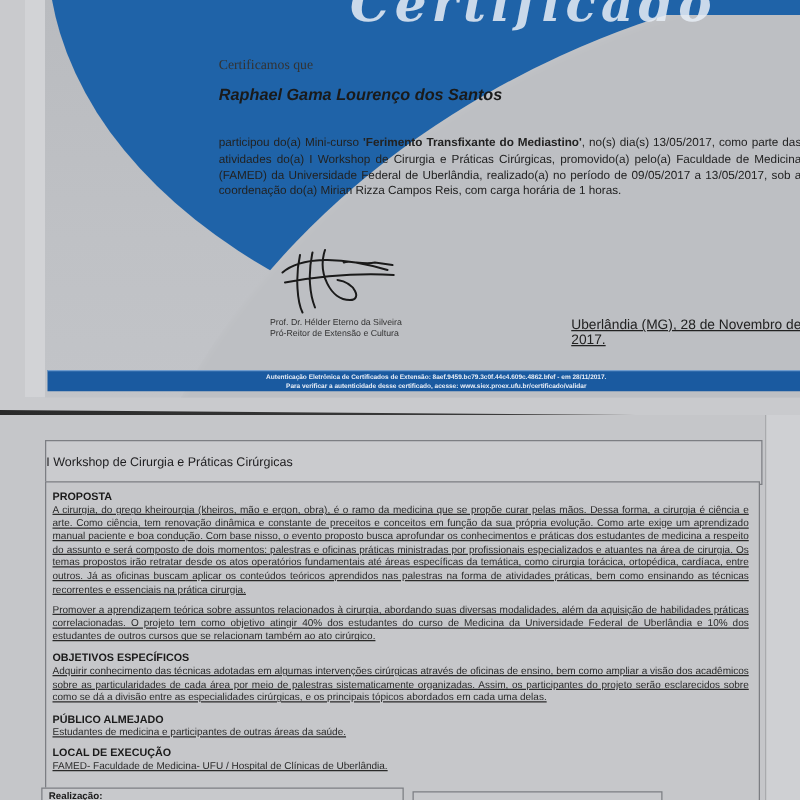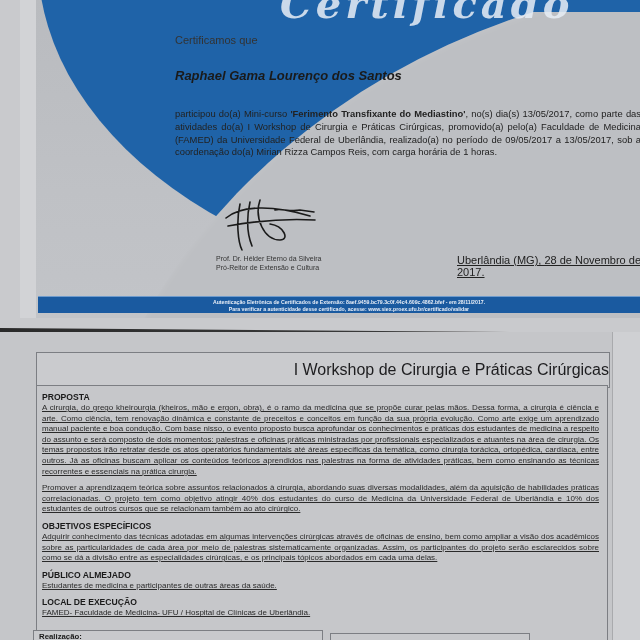--- a/index.html
+++ b/index.html
@@ -26,21 +26,21 @@
       box-shadow: -6px -4px 14px rgba(255,255,255,0.35) inset;
     }
     .blue-topband {
       position: absolute; left: 140px; top: 0; width: 520px; height: 12px; background: #1f63a8;
     }
     .script-title {
       position: absolute; left: 260px; top: -20px; font-family: "DejaVu Serif", serif; font-style: italic;
       font-size: 40px; color: #e8eef6; letter-spacing: 4px; font-weight: bold; opacity: .85;
     }
     .cert-text { position: absolute; }
-    .certificamos { left: 155px; top: 34px; font-size: 11px; color: #333; }
+    .certificamos { left: 155px; top: 46px; font-size: 11px; color: #333; font-family: Liberation Serif, serif; }
     .name { left: 155px; top: 68px; font-size: 13px; font-weight: bold; color: #1a1a1a; font-style: italic; }
     .body-para {
       left: 155px; top: 108px; width: 466px; font-size: 9.4px; line-height: 12.8px; color: #222;
       text-align: justify;
     }
     .body-para b { font-weight: bold; }
     .signature {
       position: absolute; left: 200px; top: 196px; width: 100px; height: 56px;
     }
     .signer-name { left: 196px; top: 255px; font-size: 7px; color: #333; }
@@ -61,22 +61,22 @@
     }
 
     
     .back {
       position: absolute; left: 0; top: 332px; width: 640px; height: 308px;
       background: #c5c6c9;
     }
     .back-title-box {
       position: absolute; left: 36px; top: 352px; width: 574px; height: 36px;
       border: 1px solid #7c7e83; background: #cacbce;
-      display: flex; align-items: center; justify-content: flex-end;
-      font-size: 16px; color: #1d1d1f;
+      display: flex; align-items: center; justify-content: flex-start;
+      font-size: 10px; color: #1d1d1f;
     }
     .content-box {
       position: absolute; left: 36px; top: 385px; width: 572px; height: 310px;
       border: 1px solid #7c7e83; background: #c6c7ca;
       padding: 6px 8px 0 5px;
     }
     .section { margin-bottom: 6px; }
     .section-head { font-size: 8.6px; font-weight: bold; color: #1a1a1a; line-height: 11px; }
     .section-body { font-size: 8px; line-height: 10.6px; color: #2a2a2a; text-align: justify; text-decoration: underline; }
     .realizacao-box {

